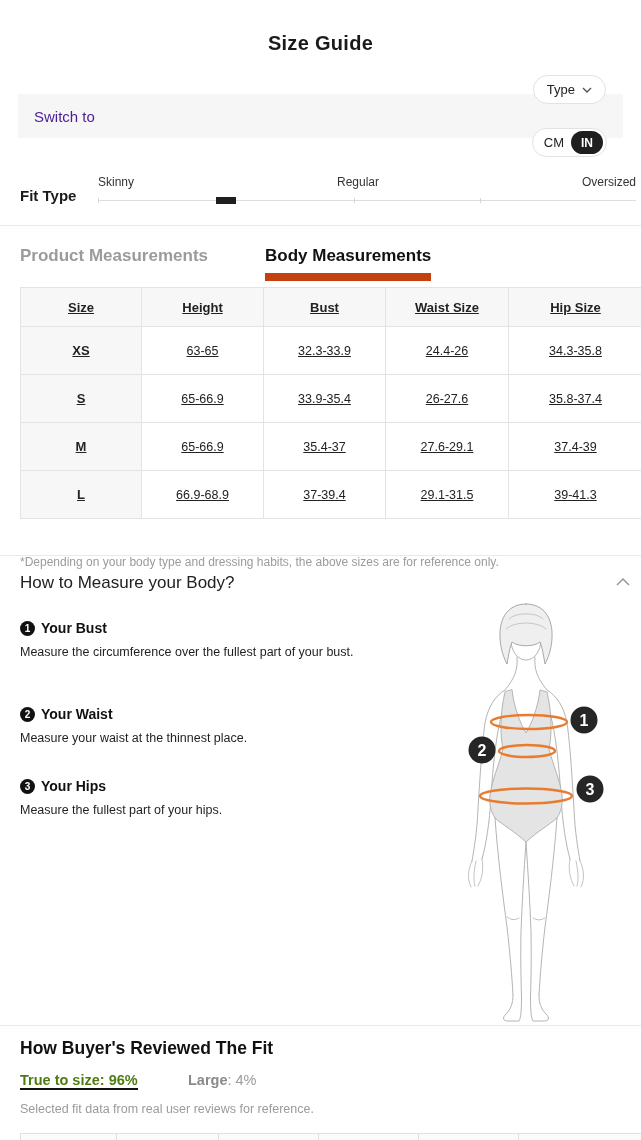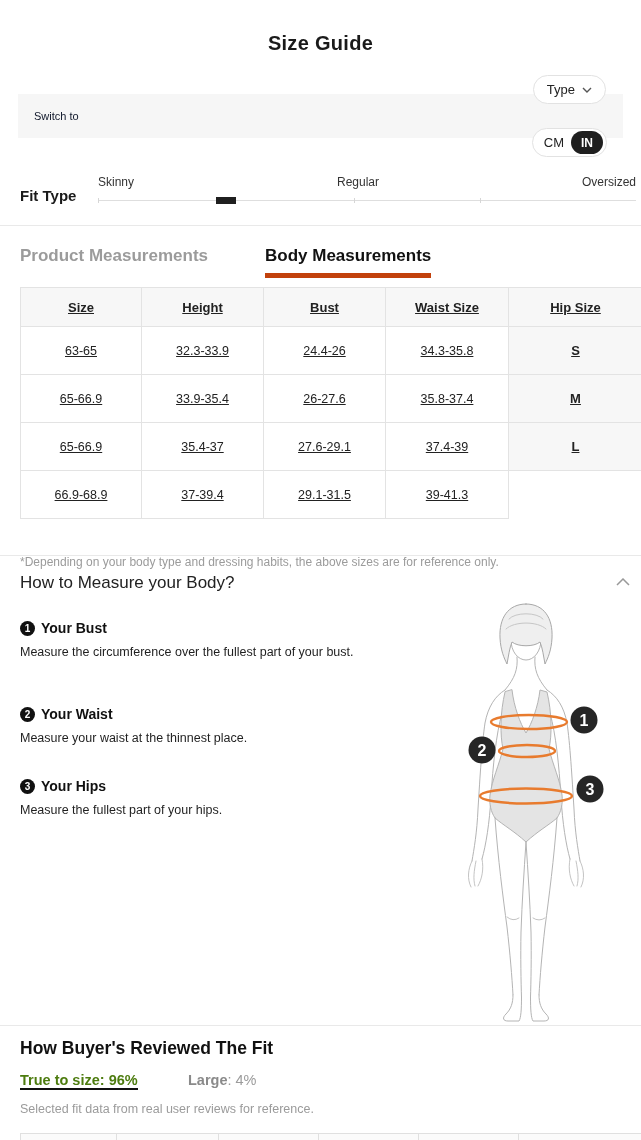--- a/index.html
+++ b/index.html
@@ -6,41 +6,41 @@
   #screen{
     position:relative;width:641px;height:1140px;overflow:hidden;background:#fff;
     font-family:"Liberation Sans","DejaVu Sans",sans-serif;color:#222;
   }
   
   .page-title{position:absolute;top:32px;left:0;width:641px;text-align:center;
     font-size:20px;font-weight:bold;color:#1a1a1a;letter-spacing:.3px;}
   
   .switch-bar{position:absolute;top:94px;left:18px;width:605px;height:44px;background:#f6f6f6;
     display:flex;align-items:center;justify-content:space-between;padding:0 16px;box-sizing:border-box;}
-  .switch-label{font-size:11px;color:#0f172a;}
+  .switch-label{font-size:15px;color:#4c1d95;}
   .switch-right{display:flex;align-items:center;gap:24px;flex-direction:column;}
   .pill{height:29px;border:1px solid #e2e2e2;border-radius:15px;background:#fff;
     display:flex;align-items:center;box-sizing:border-box;cursor:pointer;}
   .type-pill{padding:0 13px;gap:7px;font-size:13px;color:#222;}
   .unit-toggle{padding:0 3px 0 11px;}
   .unit-cm{font-size:13px;color:#222;margin-right:7px;}
   .unit-in{background:#1f1f1f;color:#fff;font-size:12px;font-weight:bold;border-radius:12px;
     height:23px;padding:0 10px;display:flex;align-items:center;}
   
   .fit-label{position:absolute;top:187px;left:20px;font-size:15px;font-weight:bold;color:#1a1a1a;}
   .fit-options{position:absolute;top:175px;left:98px;width:538px;display:flex;justify-content:space-between;
     font-size:12px;color:#333;gap:48px;}
   .fit-track{position:absolute;top:200px;left:98px;width:538px;height:1px;background:#dedede;}
   .fit-tick{position:absolute;top:-2px;width:1px;height:5px;background:#d6d6d6;}
   .fit-indicator{position:absolute;top:-3px;width:20px;height:7px;background:#1f1f1f;}
   .divider{position:absolute;left:0;width:641px;height:1px;background:#e9e9e9;}
   
   .tab{position:absolute;top:246px;font-size:17px;font-weight:bold;cursor:pointer;}
   .tab-inactive{left:20px;color:#9b9b9b;}
-  .tab-active{left:265px;color:#111;padding-bottom:7px;border-bottom:5px solid #c2410c;text-align:right;}
+  .tab-active{left:265px;color:#111;padding-bottom:7px;border-bottom:8px solid #c2410c;text-align:right;}
   
   .size-table{position:absolute;top:287px;left:20px;width:622px;
     display:grid;grid-template-columns:121px 122px 122px 123px 134px;
     border-top:1px solid #e3e3e3;border-left:1px solid #e3e3e3;}
   .cell{border-right:1px solid #e3e3e3;border-bottom:1px solid #e3e3e3;
     display:flex;align-items:center;justify-content:center;font-size:12.5px;color:#222;background:#fff;text-decoration:underline;}
   .cell-head{height:38px;font-size:13px;font-weight:bold;background:#f7f7f7;}
   .cell-size{font-weight:bold;background:#f7f7f7;font-size:13px;}
   .cell-data{height:47px;}
   .disclaimer{position:absolute;top:527px;left:20px;width:600px;font-size:12px;color:#9b9b9b;margin-top:28px;}
@@ -107,20 +107,21 @@
   <div class="tab tab-inactive">Product Measurements</div>
   <div class="tab tab-active">Body Measurements</div>
 
   <div class="size-table">
     <div class="cell cell-head">Size</div>
     <div class="cell cell-head">Height</div>
     <div class="cell cell-head">Bust</div>
     <div class="cell cell-head">Waist Size</div>
     <div class="cell cell-head">Hip Size</div>
 
+    <div class="cell cell-data cell-size">XS</div>
     <div class="cell cell-data">63-65</div>
     <div class="cell cell-data">32.3-33.9</div>
     <div class="cell cell-data">24.4-26</div>
     <div class="cell cell-data">34.3-35.8</div>
 
     <div class="cell cell-data cell-size">S</div>
     <div class="cell cell-data">65-66.9</div>
     <div class="cell cell-data">33.9-35.4</div>
     <div class="cell cell-data">26-27.6</div>
     <div class="cell cell-data">35.8-37.4</div>

